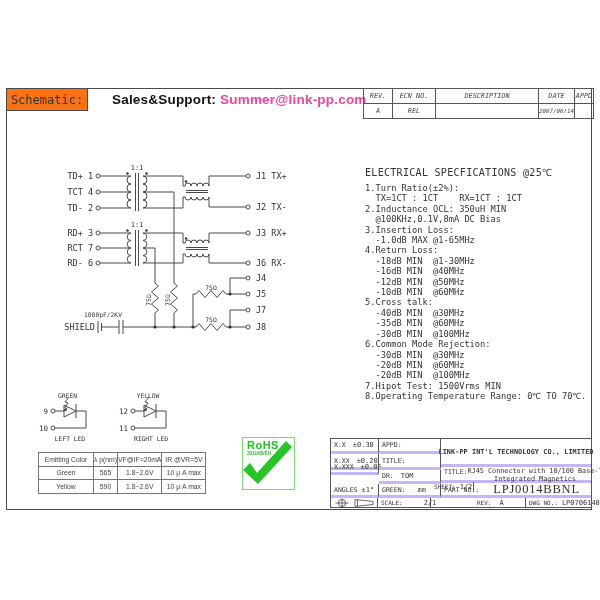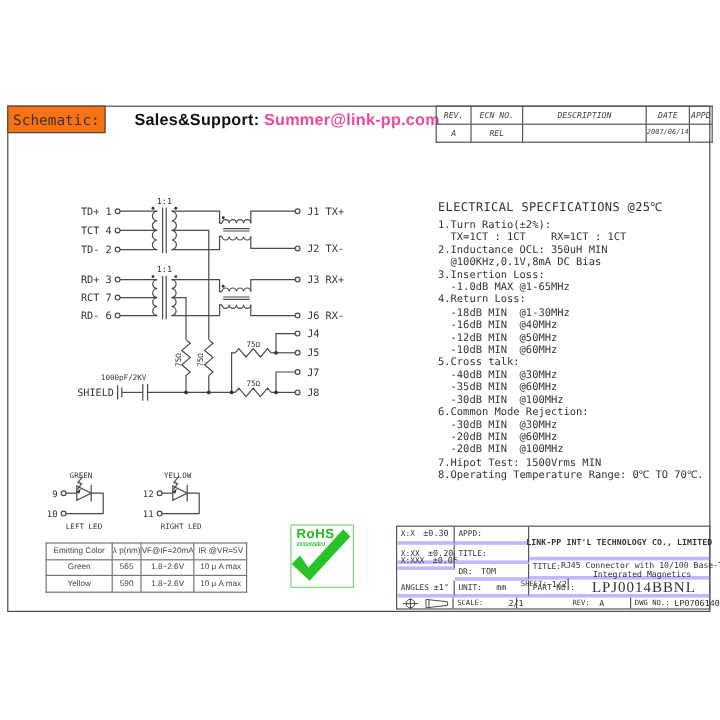--- a/index.html
+++ b/index.html
@@ -163,21 +163,21 @@
     <span>APPD:</span>
   </div>
   <div class="cell br bb" style="left:48px;top:15px;width:62px;height:16px;">
     <span>TITLE:</span>
   </div>
   <div class="cell br bb" style="left:48px;top:31px;width:62px;height:14px;">
     <span>DR:</span>
     <span class="val" style="">TOM</span>
   </div>
   <div class="cell br bb" style="left:48px;top:45px;width:62px;height:14px;">
-    <span>UNIT:</span>
+    <span>GREEN:</span>
     <span class="val" style="margin-left:12px">mm</span>
   </div>
 
   <div class="cell bb company" style="left:110px;top:0;width:150px;height:28px;">LINK-PP INT'L TECHNOLOGY CO., LIMITED</div>
   <div class="cell bb titlecell" style="left:110px;top:28px;width:150px;height:16px;">
     <span>TITLE:</span>
     <span class="titletext">
       <span style="display:block">RJ45 Connector with 10/100 Base-T</span>
       <span style="display:block">Integrated Magnetics</span>
     </span>

